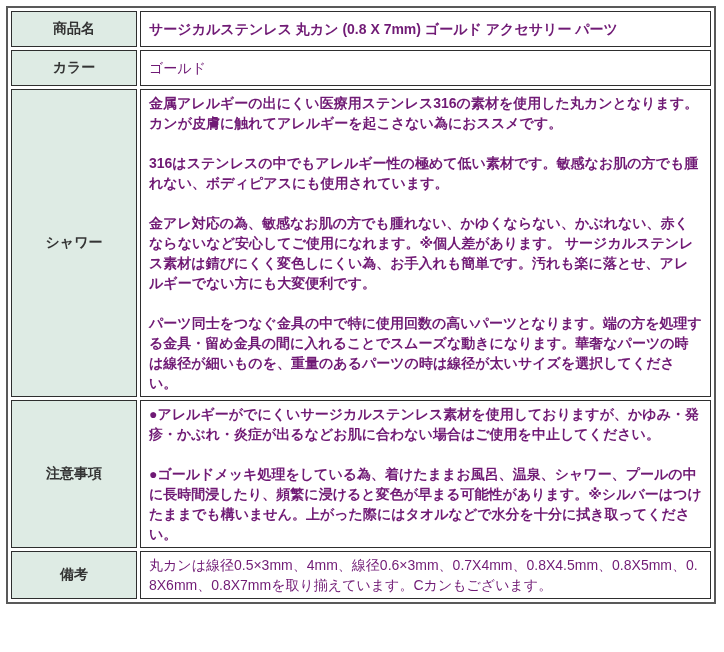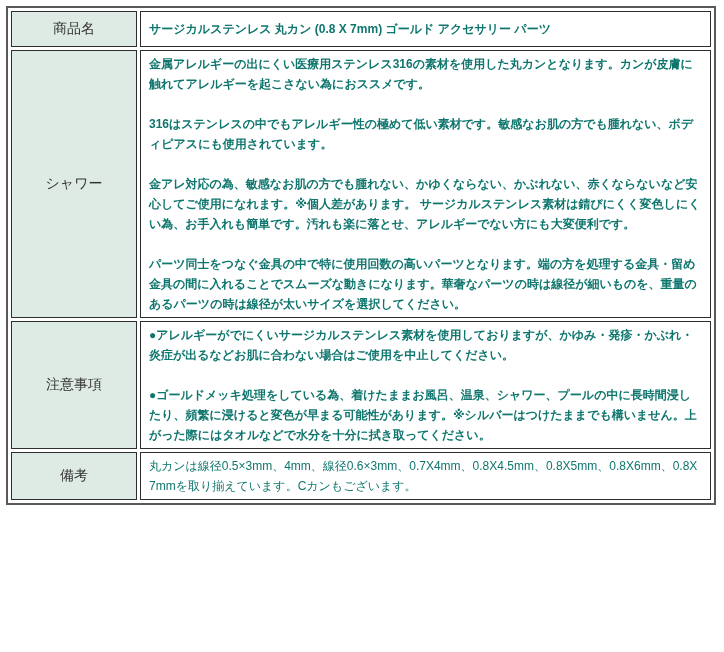--- a/index.html
+++ b/index.html
@@ -22,35 +22,35 @@
     width: 710px;
     table-layout: fixed;
     background: #ffffff;
   }
   col.label-col  { width: 126px; }
   col.value-col  { width: auto; }
   th.row-label {
     background: #deebe4;
     border: 1px solid #2e2e2e;
     font-size: 14px;
-    font-weight: normal;
+    font-weight: bold;
     text-align: center;
     vertical-align: middle;
     padding: 3px 4px;
     color: #333333;
   }
   td.row-value {
     background: #ffffff;
     border: 1px solid #2e2e2e;
-    font-size: 12px;
+    font-size: 14px;
     line-height: 20px;
     text-align: left;
     vertical-align: middle;
     padding: 3px 8px;
-    color: #0f766e;
+    color: #701a75;
     word-break: break-all;
   }
   tr.small-row td.row-value,
   tr.small-row th.row-label {
     height: 28px;
   }
   td.row-value.bold {
     font-weight: bold;
   }
   p.para {
@@ -69,20 +69,24 @@
   <table class="product-table">
     <colgroup>
       <col class="label-col">
       <col class="value-col">
     </colgroup>
     <tbody>
       <tr class="small-row">
         <th class="row-label">商品名</th>
         <td class="row-value bold">サージカルステンレス 丸カン (0.8 X 7mm) ゴールド アクセサリー パーツ</td>
       </tr>
+      <tr class="small-row">
+        <th class="row-label">カラー</th>
+        <td class="row-value">ゴールド</td>
+      </tr>
       <tr>
         <th class="row-label">シャワー</th>
         <td class="row-value">
           <p class="para">金属アレルギーの出にくい医療用ステンレス316の素材を使用した丸カンとなります。カンが皮膚に触れてアレルギーを起こさない為におススメです。</p>
           <p class="para">316はステンレスの中でもアレルギー性の極めて低い素材です。敏感なお肌の方でも腫れない、ボディピアスにも使用されています。</p>
           <p class="para">金アレ対応の為、敏感なお肌の方でも腫れない、かゆくならない、かぶれない、赤くならないなど安心してご使用になれます。※個人差があります。 サージカルステンレス素材は錆びにくく変色しにくい為、お手入れも簡単です。汚れも楽に落とせ、アレルギーでない方にも大変便利です。</p>
           <p class="para">パーツ同士をつなぐ金具の中で特に使用回数の高いパーツとなります。端の方を処理する金具・留め金具の間に入れることでスムーズな動きになります。華奢なパーツの時は線径が細いものを、重量のあるパーツの時は線径が太いサイズを選択してください。</p>
         </td>
       </tr>
       <tr>

